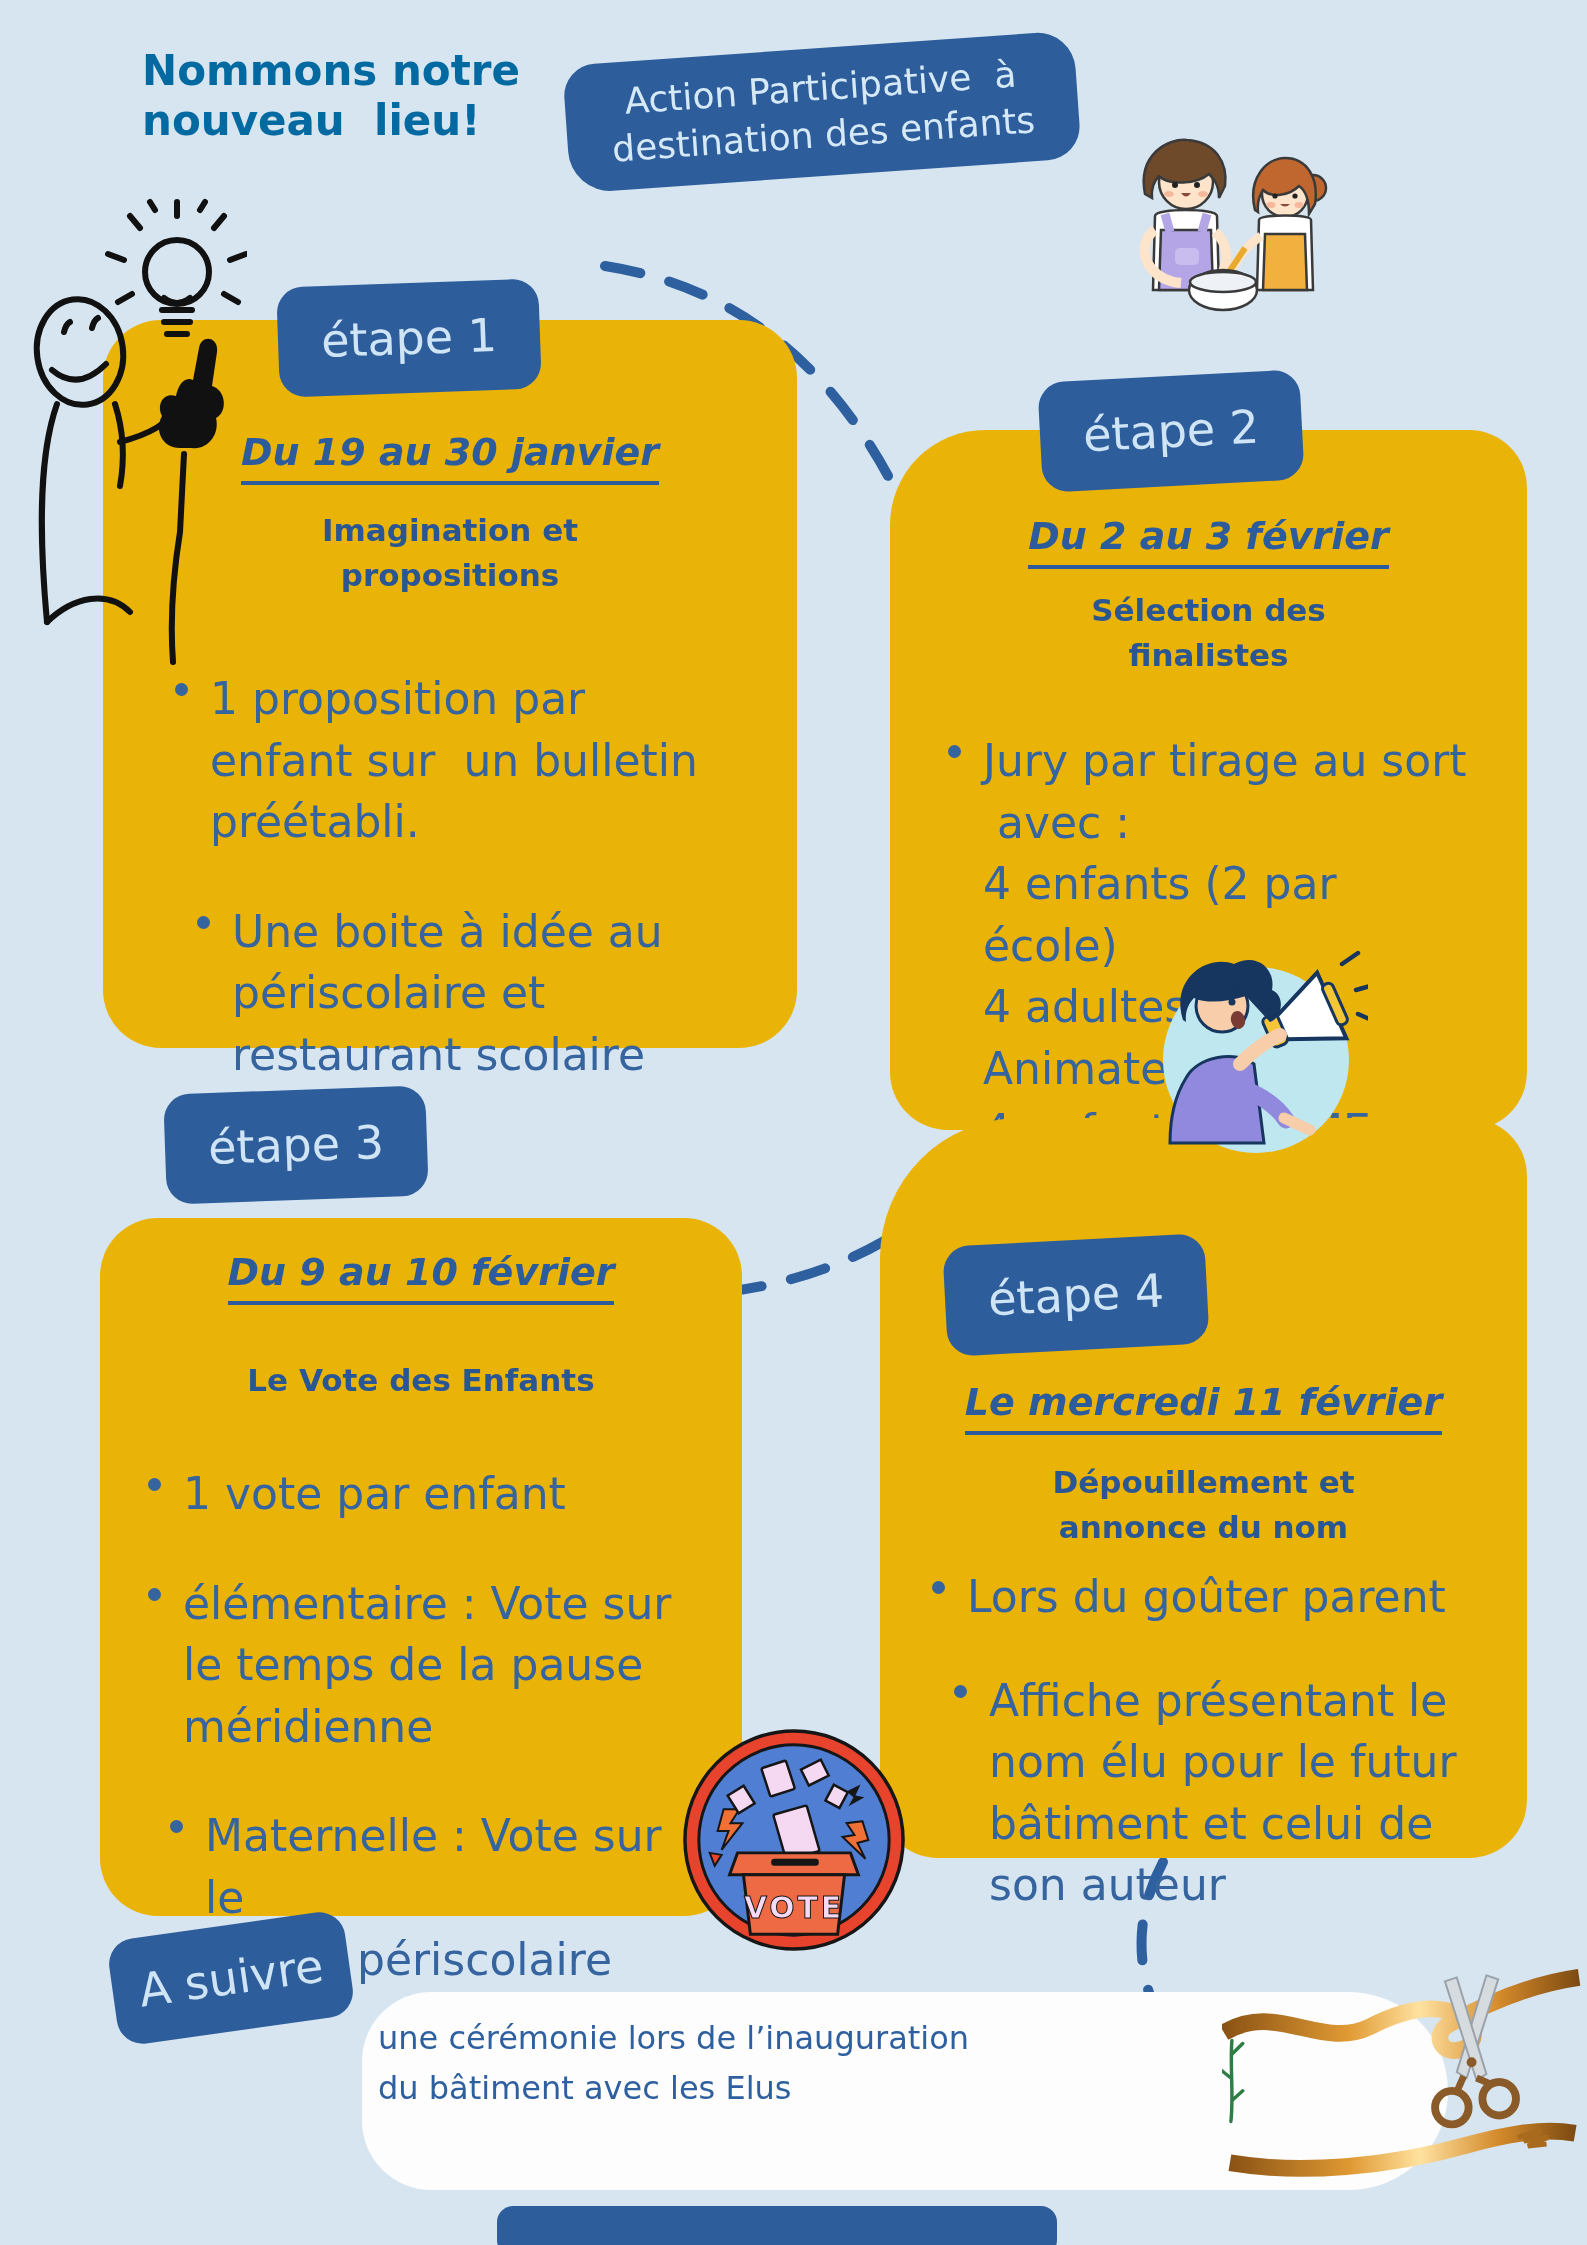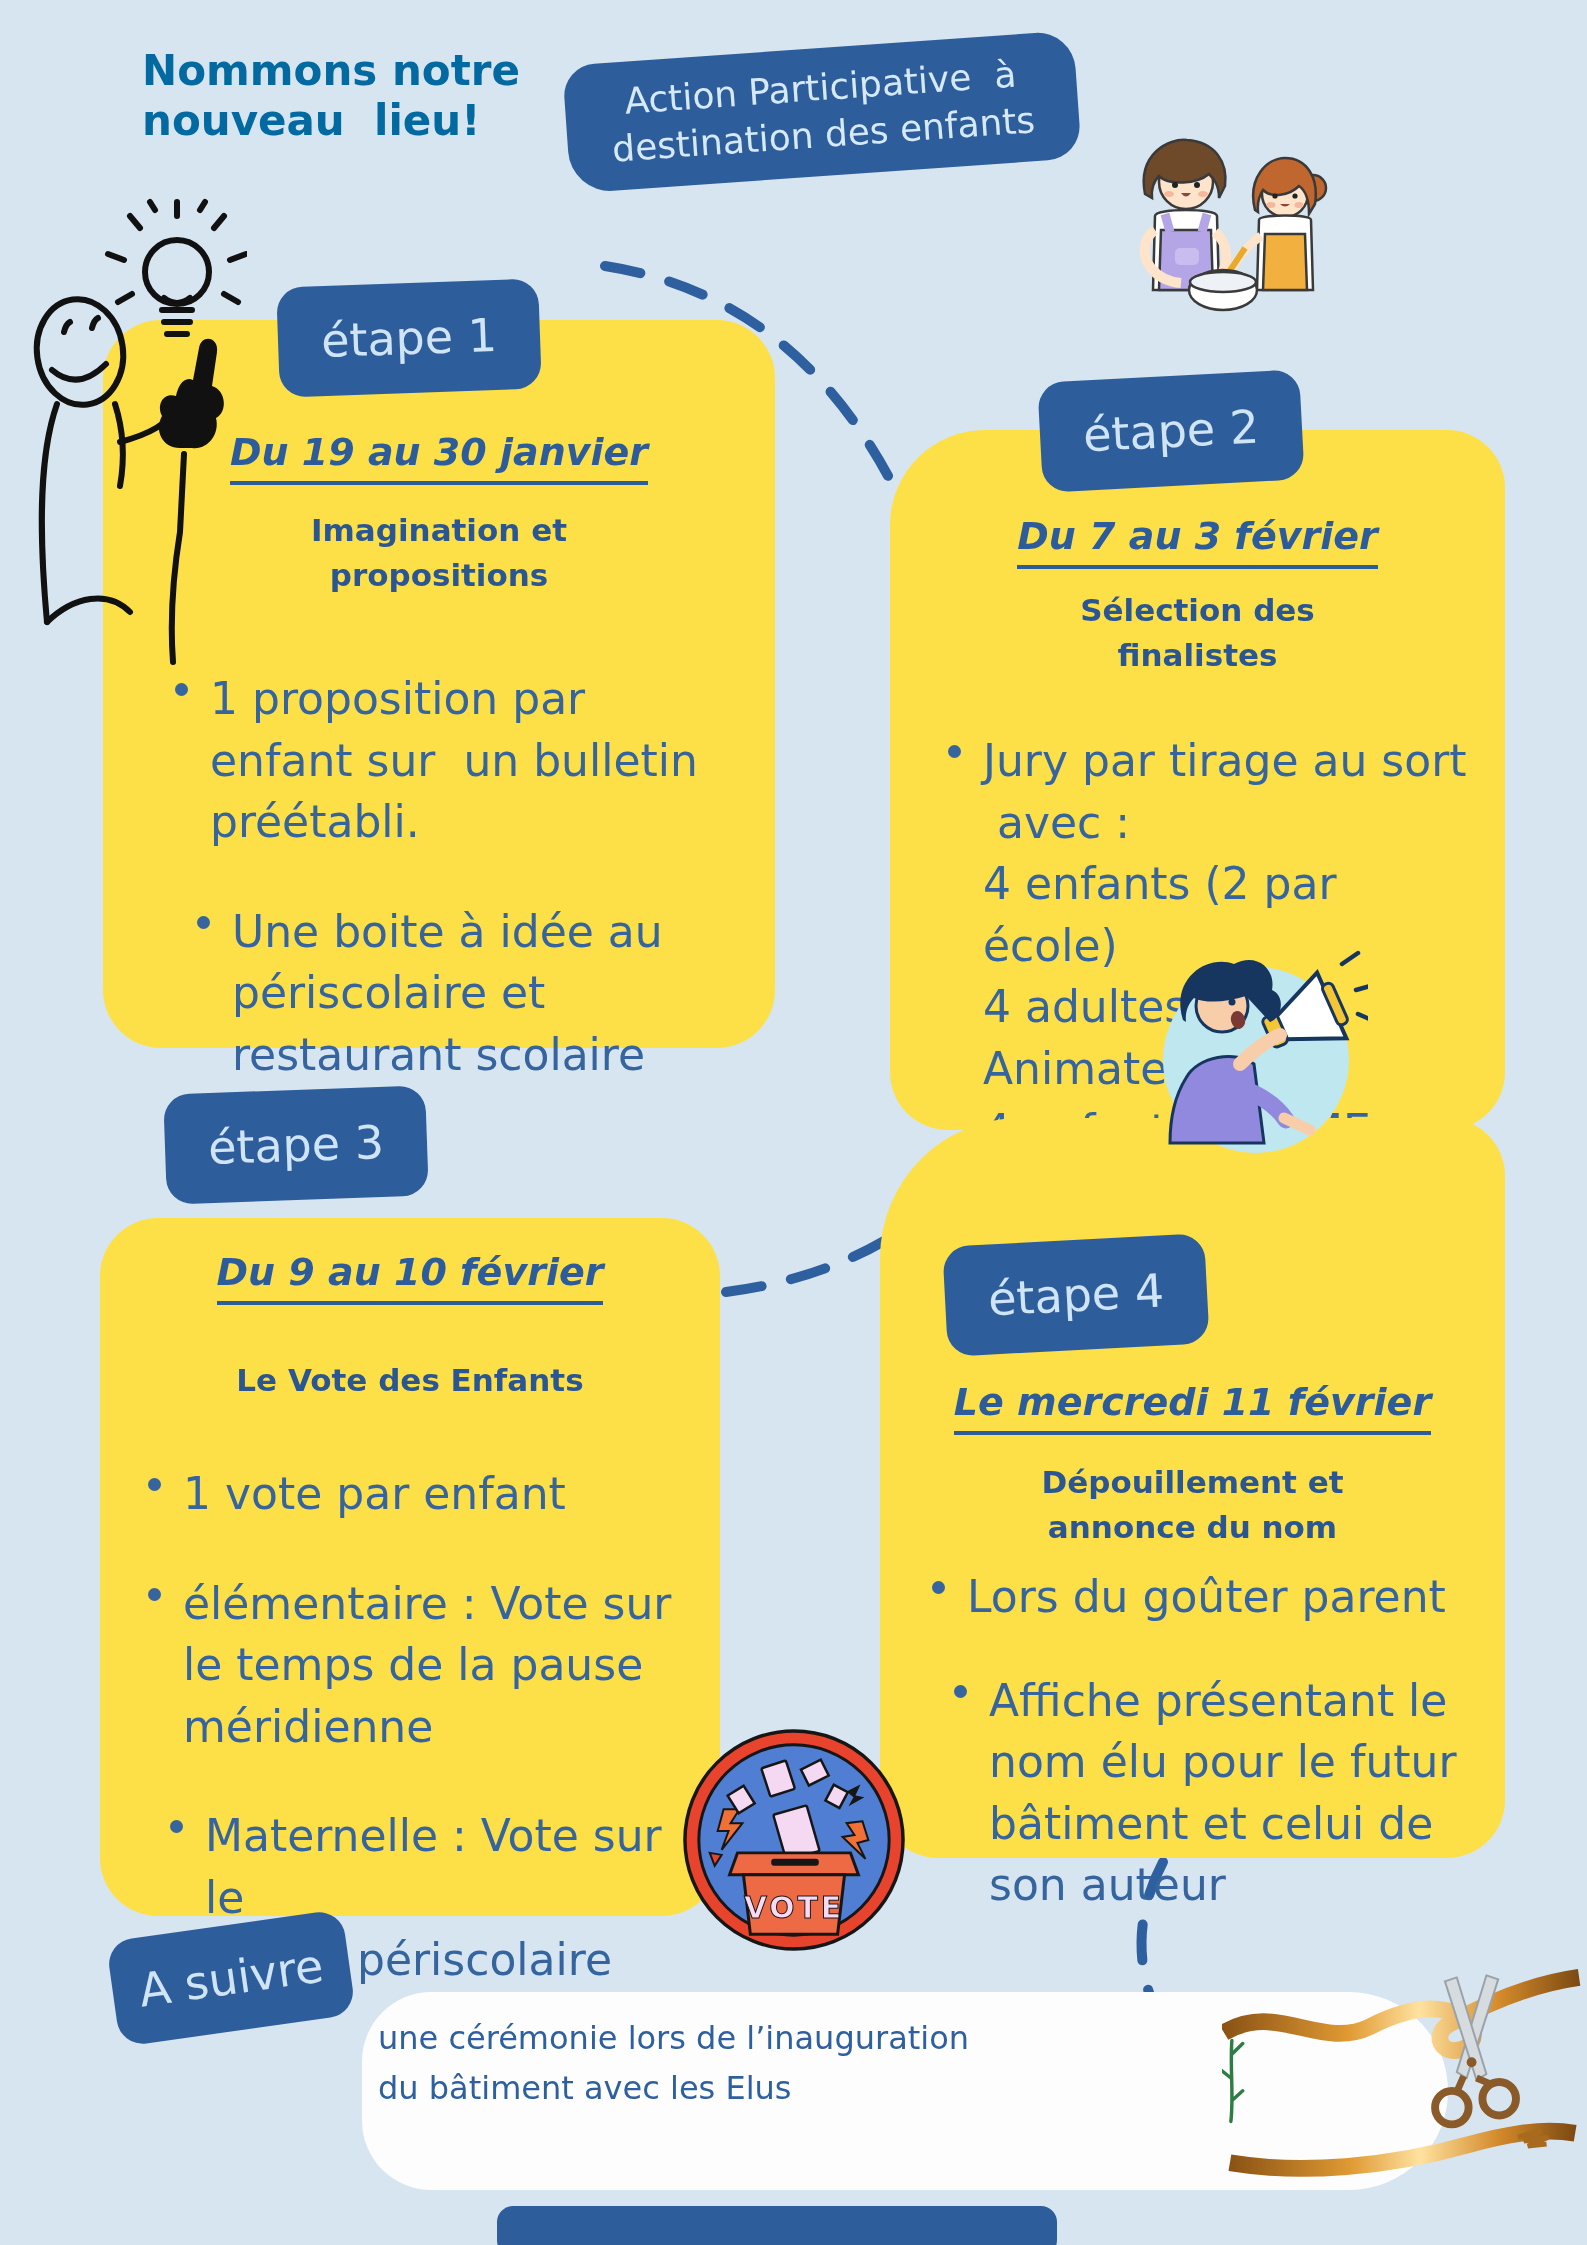--- a/index.html
+++ b/index.html
@@ -6,21 +6,21 @@
   .page{position:relative;width:1587px;height:2245px;background:#d6e5f0;overflow:hidden;
         font-family:"DejaVu Sans",sans-serif;}
   .abs{position:absolute;}
   
   .title{left:142px;top:46px;font-size:42px;font-weight:700;line-height:1.18;
          color:#0369a1;white-space:pre-wrap;z-index:3;}
   .tagline-badge{left:566px;top:48px;width:512px;height:128px;background:#2e5d9c;
          border-radius:32px 38px 34px 42px;transform:rotate(-4deg);z-index:3;
          display:flex;align-items:center;justify-content:center;}
   .tagline-badge .t{font-size:36px;line-height:1.3;color:#d6e9f7;text-align:center;white-space:pre-wrap;}
-  .card{background:#fde047;border-radius:58px;z-index:2;}
+  .card{background:#eab308;border-radius:58px;z-index:2;padding-left:22px;}
   .card.c1{left:103px;top:320px;width:672px;height:728px;}
   .card.c2{left:890px;top:430px;width:615px;height:700px;border-top-left-radius:95px;}
   .card.c3{left:100px;top:1218px;width:620px;height:698px;}
   .card.c4{left:880px;top:1118px;width:625px;height:740px;border-top-left-radius:140px;}
   .step-badge{width:262px;height:110px;background:#2e5d9c;border-radius:26px;z-index:3;
          display:flex;align-items:center;justify-content:center;
          color:#cfe4f4;font-size:46px;}
   .sb1{left:278px;top:283px;transform:rotate(-2deg);}
   .sb2{left:1040px;top:376px;transform:rotate(-3deg);}
   .sb3{left:165px;top:1090px;transform:rotate(-2deg);}
@@ -143,21 +143,21 @@
         <span class="dot"></span>
         <span class="btext">Une boite à idée au
 périscolaire et
 restaurant scolaire</span>
       </div>
     </div>
   </div>
   <div class="abs step-badge sb1">étape 1</div>
 
   <div class="abs card c2">
-    <div class="date"><span>Du 7 au 3 février</span></div>
+    <div class="date"><span>Du 2 au 3 février</span></div>
     <div class="heading">Sélection des
 finalistes</div>
     <div class="bullets">
       <div class="bullet">
         <span class="dot"></span>
         <span class="btext">Jury par tirage au sort
  avec :
 4 enfants (2 par école)
 4 adultes  ( Animateurs)
 4 enfants du CME</span>

